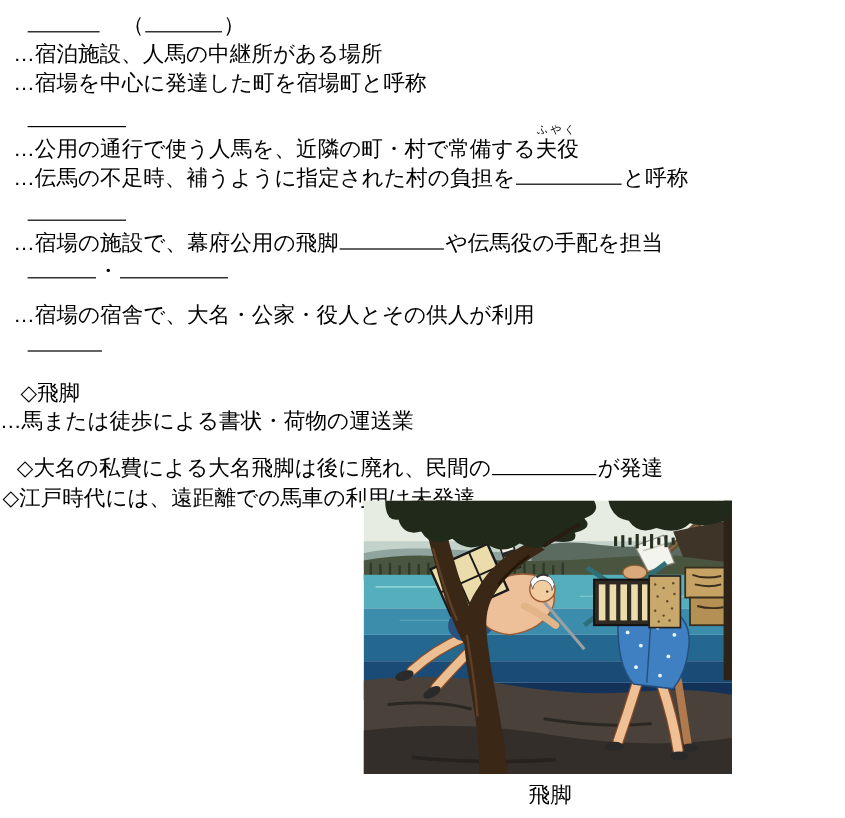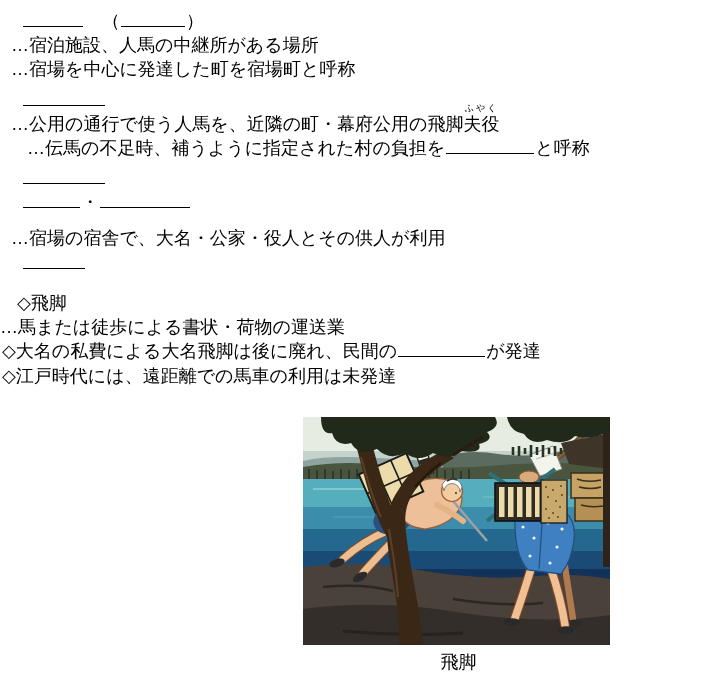--- a/index.html
+++ b/index.html
@@ -26,29 +26,30 @@
   }
 </style>
 </head>
 <body>
 
 <div class="doc" id="doc-lines">
     <div class="line" style="padding-left: 22px;"><span class="blank" style="width: 60px;"></span><span>　（</span><span class="blank" style="width: 64px;"></span><span>）</span></div>
     <div class="line" style="padding-left: 11px;"><span>…宿泊施設、人馬の中継所がある場所</span></div>
     <div class="line" style="padding-left: 11px;"><span>…宿場を中心に発達した町を宿場町と呼称</span></div>
     <div class="line" style="padding-left: 22px; margin-top: 7px;"><span class="blank" style="width: 82px;"></span></div>
-    <div class="line" style="padding-left: 11px;"><span>…公用の通行で使う人馬を、近隣の町・幕府公用の飛脚</span><span class="rb">夫役<span class="rt">ふやく</span></span></div>
-    <div class="line" style="padding-left: 11px; margin-left: 16px;"><span>…伝馬の不足時、補うように指定された村の負担を</span><span class="blank" style="width: 88px;"></span><span>と呼称</span></div>
+    <div class="line" style="padding-left: 11px;"><span>…公用の通行で使う人馬を、近隣の町・村で常備する</span><span class="rb">夫役<span class="rt">ふやく</span></span></div>
+    <div class="line" style="padding-left: 11px;"><span>…伝馬の不足時、補うように指定された村の負担を</span><span class="blank" style="width: 88px;"></span><span>と呼称</span></div>
     <div class="line" style="padding-left: 22px; margin-top: 6px;"><span class="blank" style="width: 82px;"></span></div>
+    <div class="line" style="padding-left: 11px;"><span>…宿場の施設で、幕府公用の飛脚</span><span class="blank" style="width: 87px;"></span><span>や伝馬役の手配を担当</span></div>
     <div class="line" style="padding-left: 22px;"><span class="blank" style="width: 57px;"></span><span>・</span><span class="blank" style="width: 90px;"></span></div>
     <div class="line" style="padding-left: 11px; margin-top: 12px;"><span>…宿場の宿舎で、大名・公家・役人とその供人が利用</span></div>
     <div class="line" style="padding-left: 22px; margin-top: 1px;"><span class="blank" style="width: 62px;"></span></div>
     <div class="line" style="padding-left: 17px; margin-top: 16px;"><span>◇飛脚</span></div>
     <div class="line" style=""><span>…馬または徒歩による書状・荷物の運送業</span></div>
-    <div class="line" style="padding-left: 2px;"><span>◇大名の私費による大名飛脚は後に廃れ、民間の</span><span class="blank" style="width: 87px;"></span><span>が発達</span></div>
+    <div class="line" style="padding-left: 14px; margin-top: 15px;"><span>◇大名の私費による大名飛脚は後に廃れ、民間の</span><span class="blank" style="width: 87px;"></span><span>が発達</span></div>
     <div class="line" style="padding-left: 2px; margin-top: 1px;"><span>◇江戸時代には、遠距離での馬車の利用は未発達</span></div>
   </div>
 
 <div class="figure">
   <svg width="307" height="228" viewBox="0 0 307 228" xmlns="http://www.w3.org/2000/svg">
 
     <rect x="0" y="0" width="307" height="72" fill="#e6ece2"></rect>
     <rect x="0" y="34" width="307" height="12" fill="#c3d2ca"></rect>
     <path d="M0,44 C30,37 70,41 110,43 C160,46 200,36 240,41 C272,45 292,39 307,43 L307,54 L0,54 Z" fill="#8fa49e"></path>
     <path d="M140,40 q25,-8 55,-3 q35,4 60,-2 q28,-5 52,2 l0,14 l-167,0 Z" fill="#5c6b60"></path>

